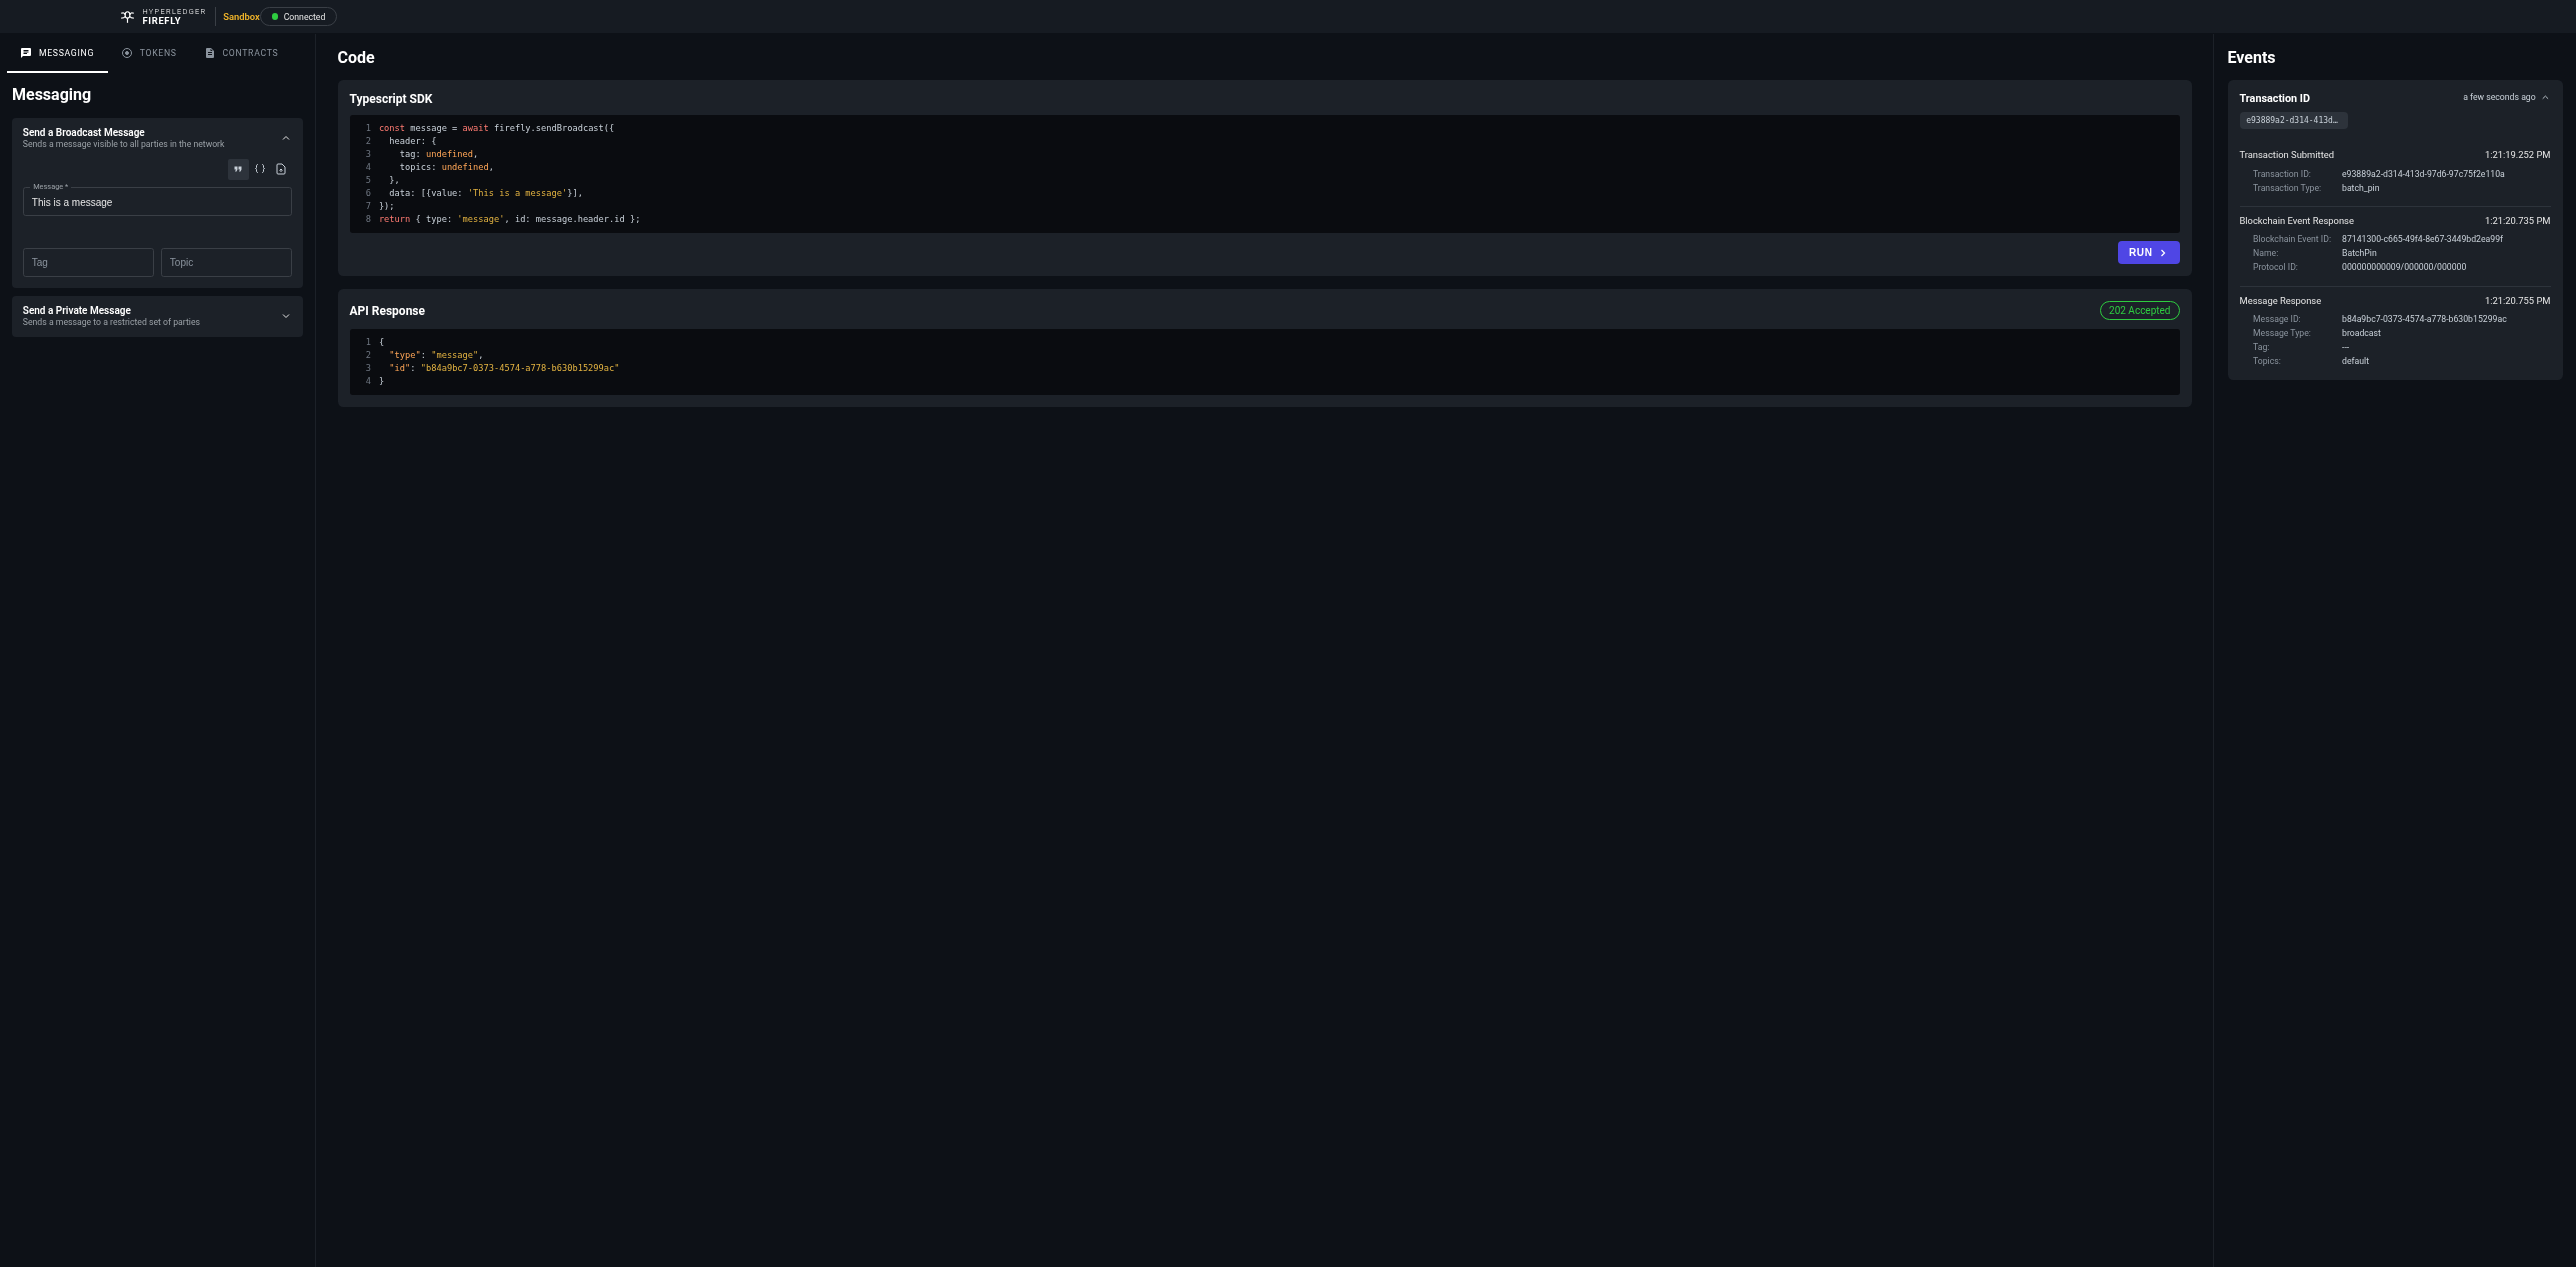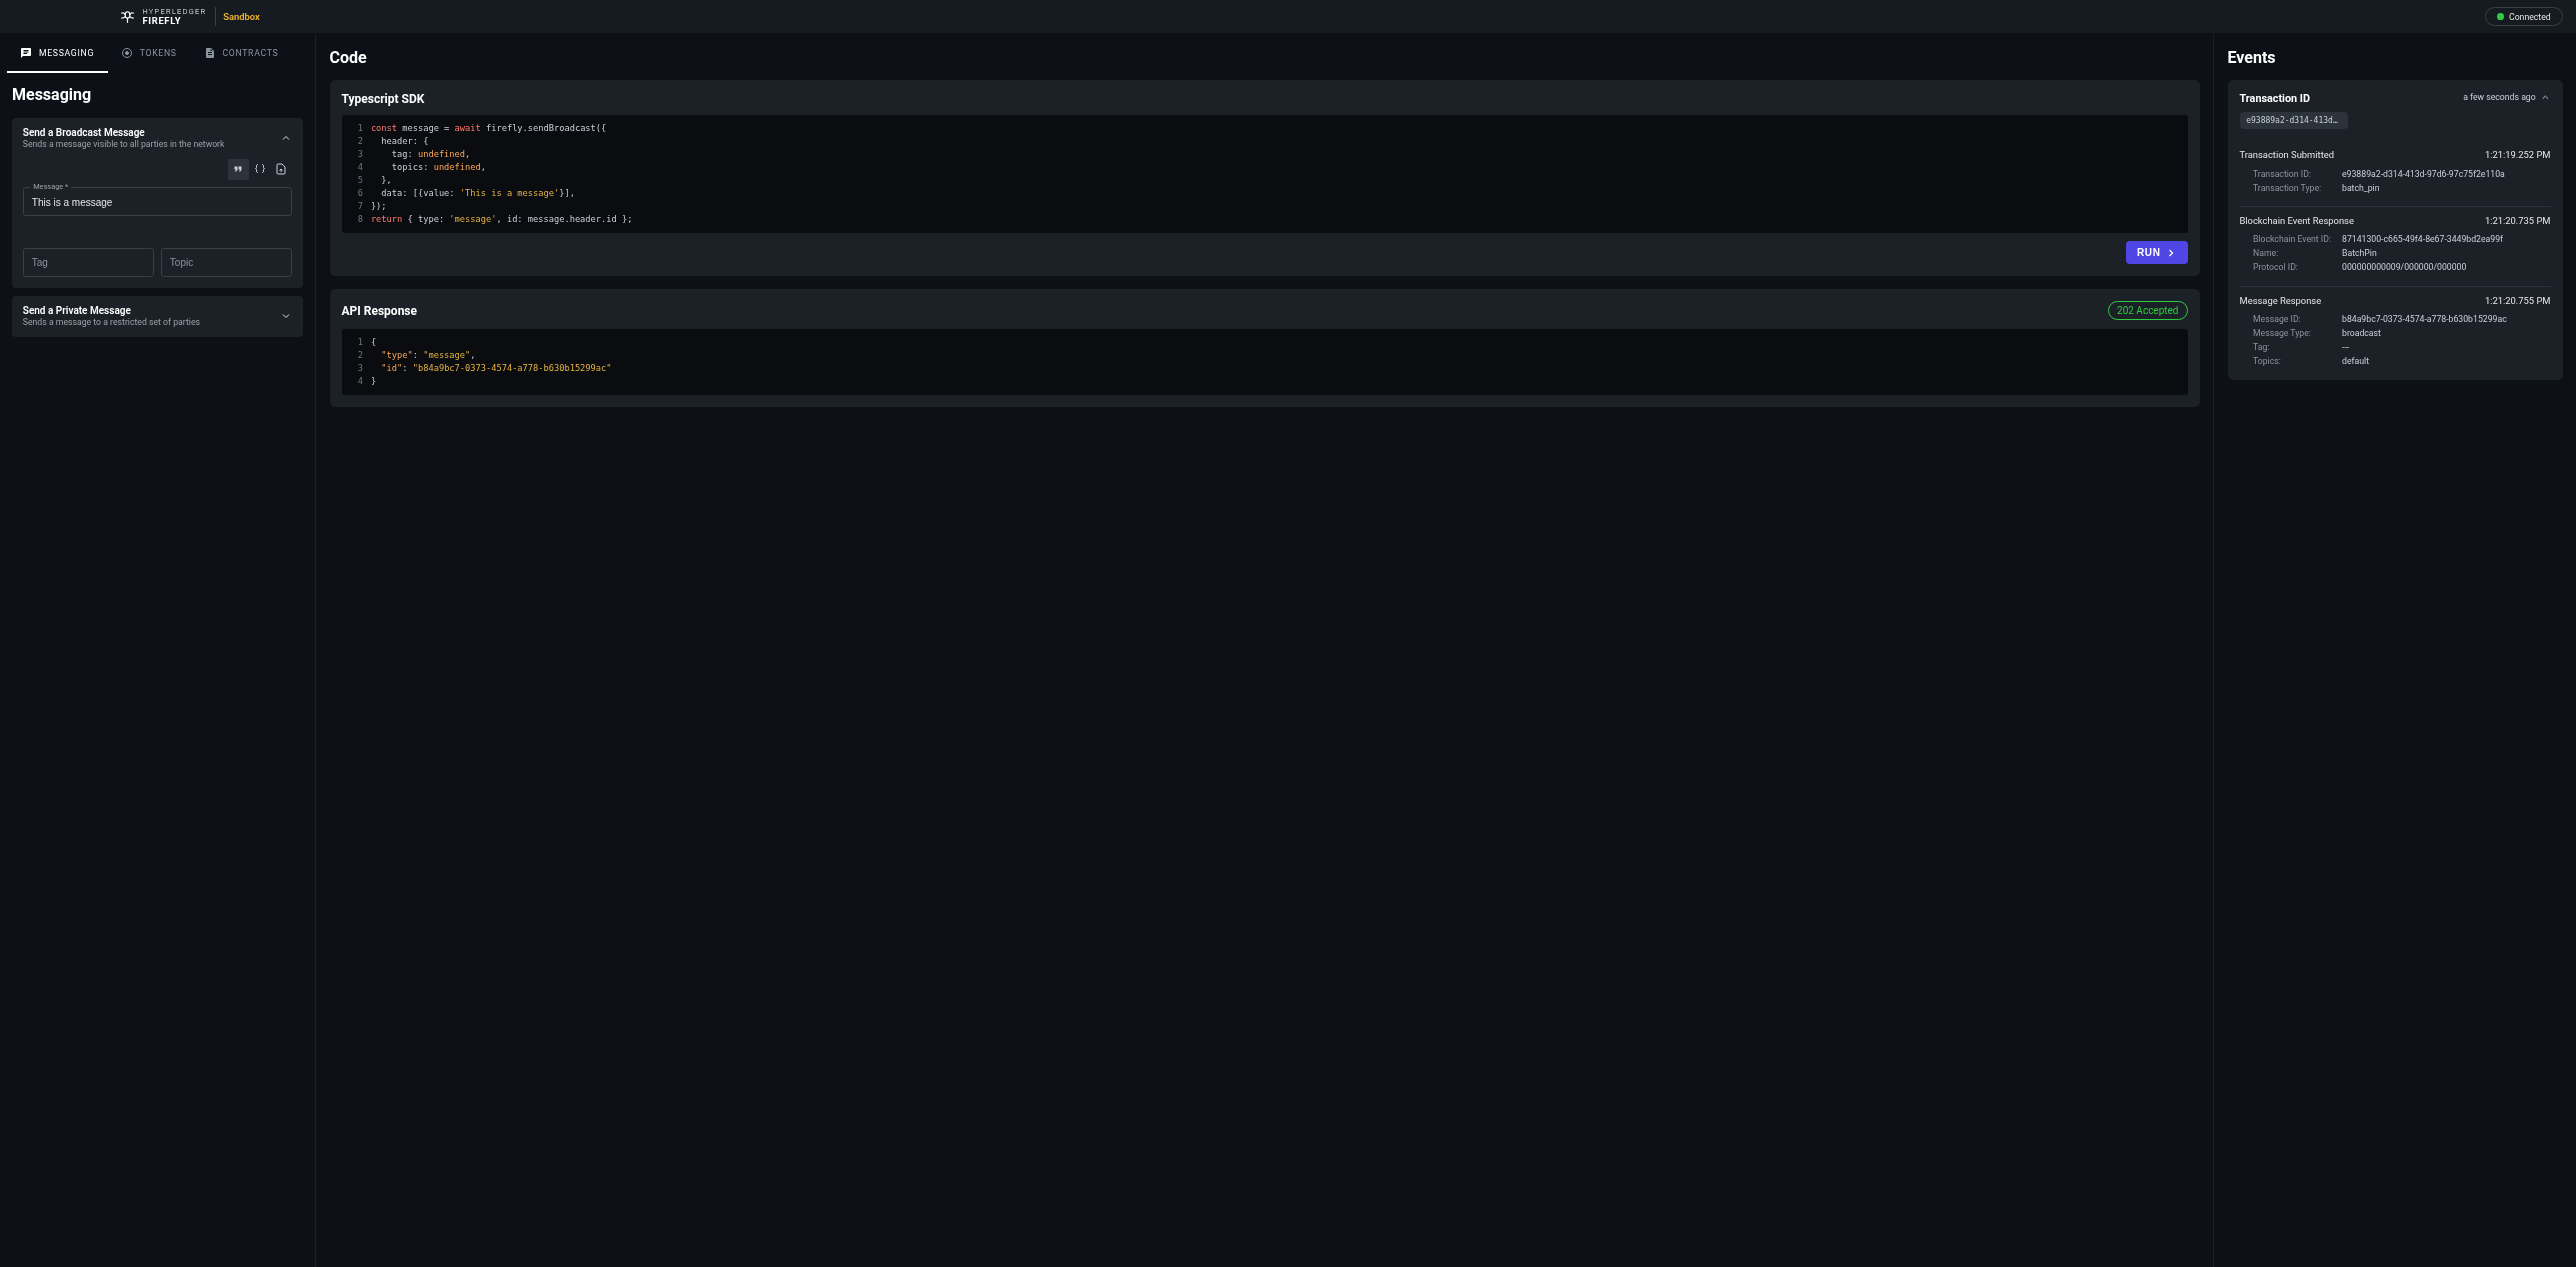--- a/index.html
+++ b/index.html
@@ -9,21 +9,20 @@
     font-family: -apple-system, BlinkMacSystemFont, "Segoe UI", Roboto, sans-serif;
     font-size: 9.4px;
     height: 100vh;
     overflow: hidden;
   }
   .topbar {
     height: 34px;
     background: #161b22;
     display: flex;
     align-items: center;
-    justify-content: space-between;
     padding: 0 13.5px 0 118px;
     border-bottom: 0.7px solid #0d1117;
   }
   .brand { display: flex; align-items: center; gap: 8px; }
   .logo-group { display: flex; align-items: center; gap: 5.4px; }
   .logo-text { color: #fff; font-weight: 400; font-size: 8.7px; letter-spacing: 1px; line-height: 1; }
   .logo-sub { font-weight: 300; font-size: 7.4px; letter-spacing: 1.3px; }
   .logo-main { font-weight: 700; font-size: 9.4px; letter-spacing: 0.7px; }
   .divider-v { width: 0.7px; height: 19px; background: #3a3f46; }
   .sandbox-label { color: #f0b429; font-weight: 600; font-size: 9.4px; }
@@ -32,20 +31,21 @@
     border-radius: 13.5px;
     padding: 3.4px 10.8px;
     display: flex; align-items: center; gap: 5.4px;
     font-size: 8.7px;
   }
   .status-dot { width: 6.7px; height: 6.7px; border-radius: 50%; background: #2ecc40; }
   .main {
     display: grid;
     grid-template-columns: 316px 1fr 363px;
     height: calc(100vh - 34px);
+    gap: 8px;
   }
   .col {
     overflow-y: auto;
     padding: 0;
   }
   .col.left { border-right: 0.7px solid #1c2128; }
   .col.right { border-left: 0.7px solid #1c2128; padding: 13.5px; }
   .col.middle { padding: 13.5px; }
   .tabs {
     display: flex;

